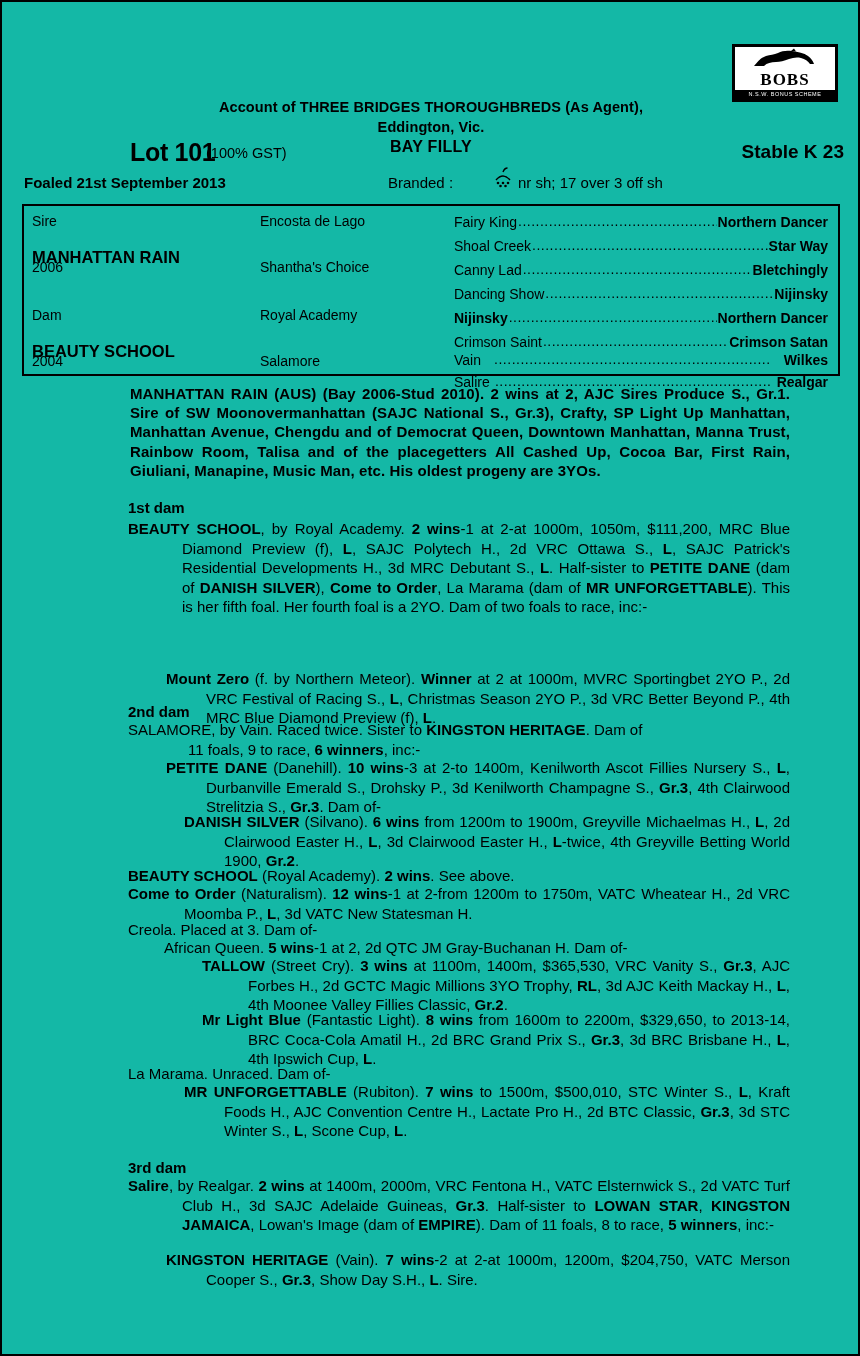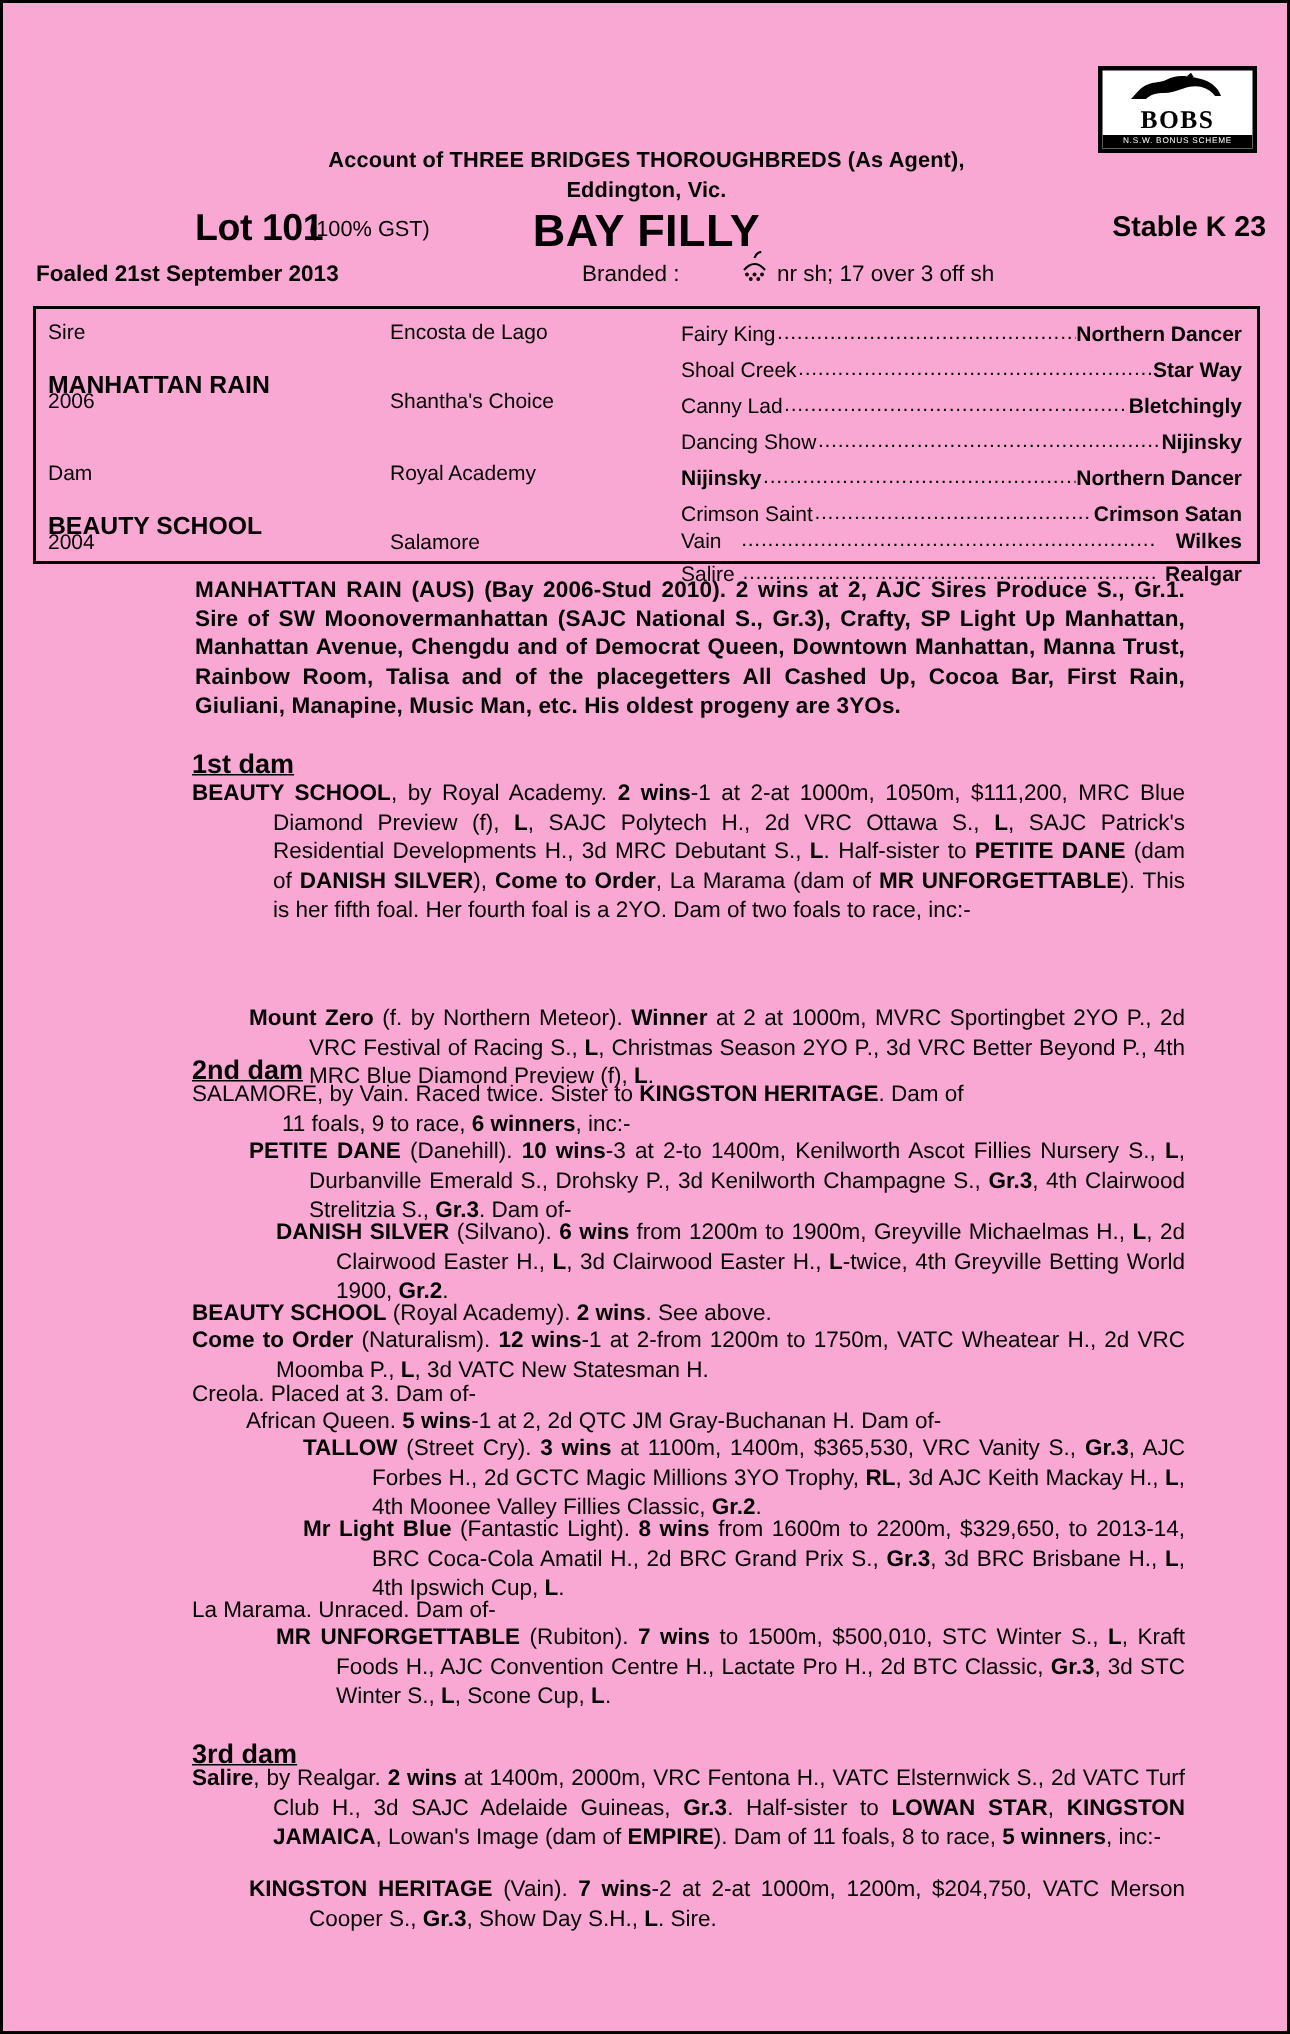--- a/index.html
+++ b/index.html
@@ -11,21 +11,21 @@
     font-family: "Liberation Sans", sans-serif;
     color: #000000;
     position: relative;
   }
   .page {
     position: absolute;
     left: 0; top: 0;
     width: 860px; height: 1356px;
     border: 2px solid #000;
     padding: 0;
-    background: #f9a8d4;
+    background: #14b8a6;
   }
   .inner {
     position: absolute;
     left: 16px; top: 14px;
     width: 826px;
     height: 1326px;
   }
 
   
   .logo-box {
@@ -93,21 +93,21 @@
   .gst {
     position: absolute;
     left: 188px; top: 7px;
     font-size: 14.5px;
   }
   .sex {
     position: absolute;
     left: 0; top: 0;
     width: 826px;
     text-align: center;
-    font-size: 30px;
+    font-size: 16px;
     font-weight: bold;
     letter-spacing: 0.3px;
   }
   .stable {
     position: absolute;
     right: 0; top: 3px;
     font-size: 19px;
     font-weight: bold;
   }
   .foaled-row {
@@ -201,23 +201,22 @@
     width: 660px;
     font-size: 15px;
     font-weight: bold;
     line-height: 1.28;
     text-align: justify;
     letter-spacing: 0.1px;
   }
 
   
   .sect-title {
-    font-size: 18px;
-    font-weight: bold;
-    text-decoration: underline;
+    font-size: 15px;
+    font-weight: bold;
   }
   .blk {
     position: absolute;
     font-size: 15px;
     line-height: 1.3;
     text-align: justify;
   }
   .b { font-weight: bold; }
   .hang { padding-left: 54px; text-indent: -54px; }
   .hang2 { padding-left: 78px; text-indent: -40px; }

